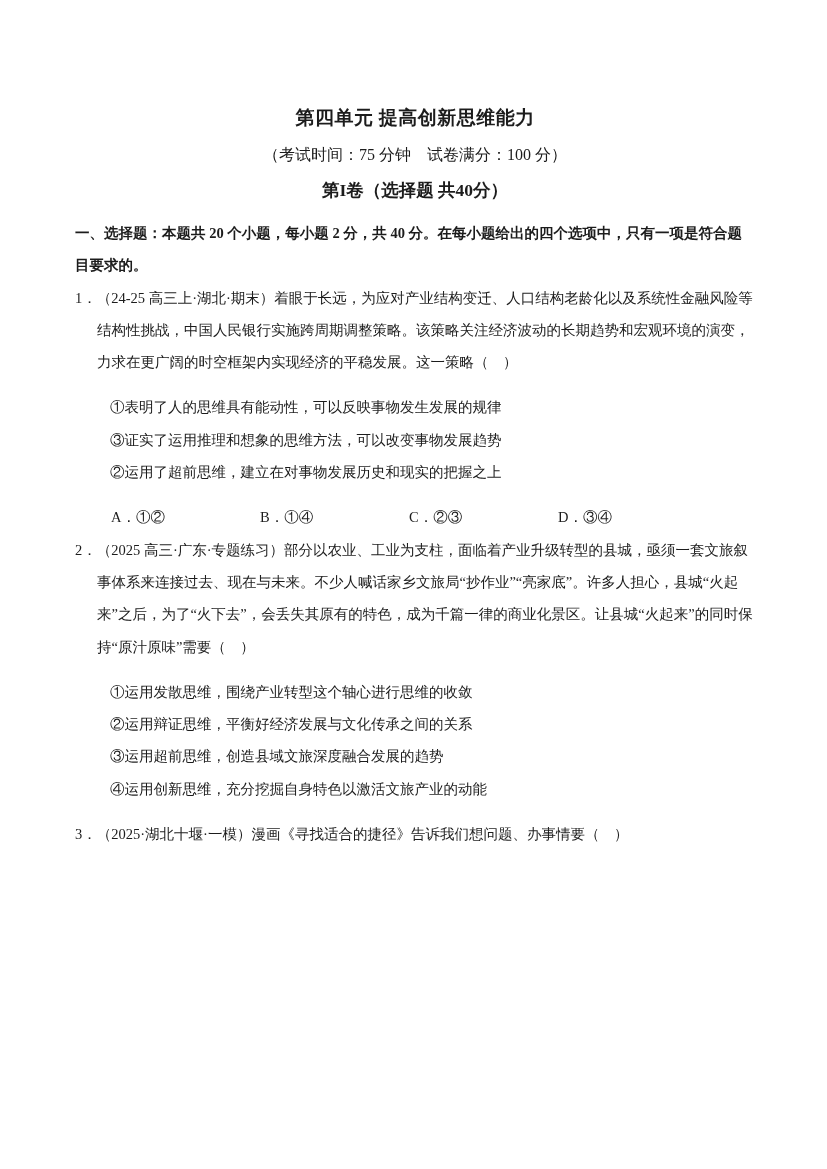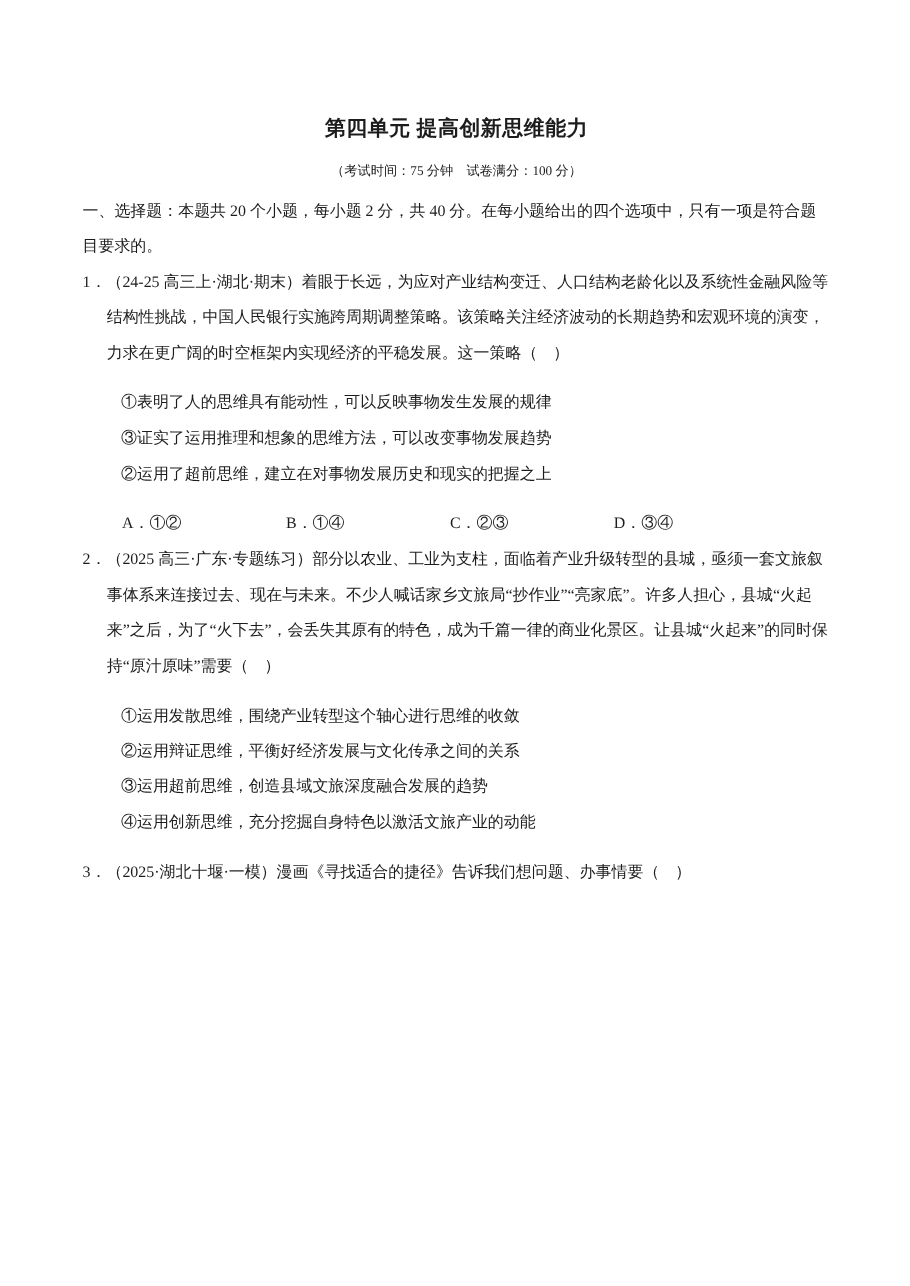--- a/index.html
+++ b/index.html
@@ -25,36 +25,36 @@
     margin: 0 0 12px 0;
     text-align: center;
     font-size: 19px;
     line-height: 28px;
     font-weight: bold;
     letter-spacing: 0.5px;
   }
   .exam-info {
     margin: 0 0 10px 0;
     text-align: center;
-    font-size: 12px;
+    font-size: 16px;
     line-height: 22px;
     font-weight: normal;
   }
   .section-title {
     margin: 0 0 13px 0;
     text-align: center;
     font-size: 17.5px;
     line-height: 28px;
     font-weight: bold;
   }
   .section-intro {
     margin: 0;
     font-size: 14.5px;
     line-height: 32.3px;
-    font-weight: normal;
+    font-weight: bold;
   }
   .question {
     margin: 0;
   }
   .q-stem {
     margin: 0;
     font-size: 14.5px;
     line-height: 32.3px;
     padding-left: 22px;
     text-indent: -22px;
@@ -91,20 +91,21 @@
 </style>
 </head>
 <body>
 
 <div class="page">
 
   <h1 class="doc-title">第四单元 提高创新思维能力</h1>
 
   <p class="exam-info">（考试时间：75 分钟　试卷满分：100 分）</p>
 
+  <h2 class="section-title">第I卷（选择题 共40分）</h2>
 
   <p class="section-intro">一、选择题：本题共 20 个小题，每小题 2 分，共 40 分。在每小题给出的四个选项中，只有一项是符合题目要求的。</p>
 
   <div class="question">
     <p class="q-stem"><span class="q-num">1．</span><span>（24-25 高三上·湖北·期末）着眼于长远，为应对产业结构变迁、人口结构老龄化以及系统性金融风险等结构性挑战，中国人民银行实施跨周期调整策略。该策略关注经济波动的长期趋势和宏观环境的演变，力求在更广阔的时空框架内实现经济的平稳发展。这一策略（　）</span></p>
     <div class="statements">
       <p class="statement">①表明了人的思维具有能动性，可以反映事物发生发展的规律</p>
       <p class="statement">③证实了运用推理和想象的思维方法，可以改变事物发展趋势</p>
       <p class="statement">②运用了超前思维，建立在对事物发展历史和现实的把握之上</p>
     </div>

